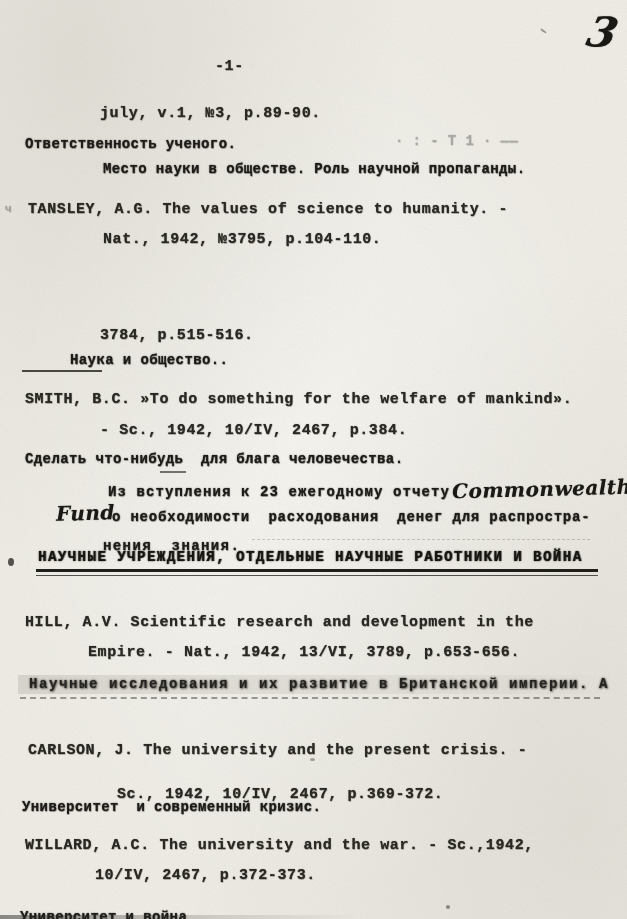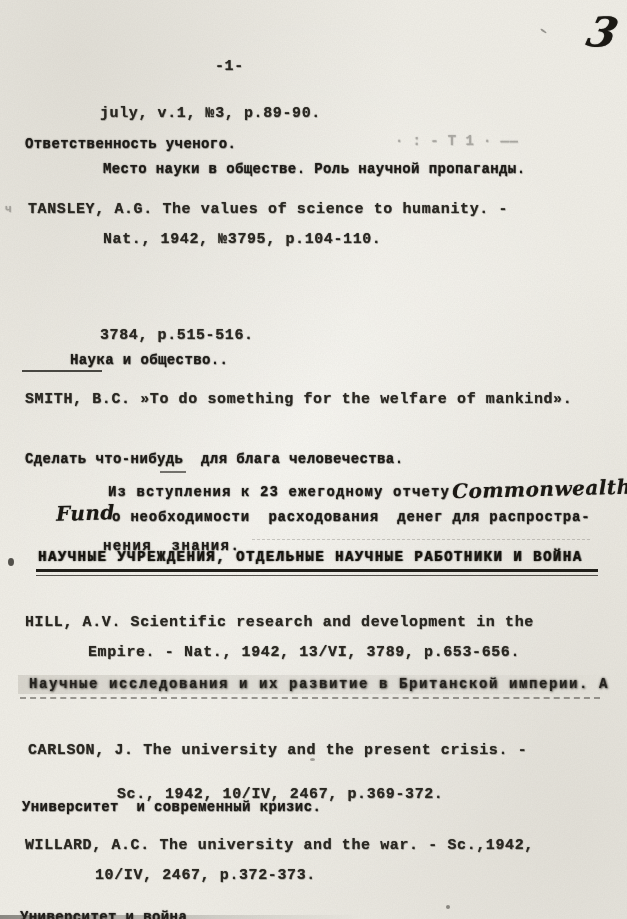--- a/index.html
+++ b/index.html
@@ -67,20 +67,21 @@
   <div class="tw ru faint" style="left:5px;top:203px;font-size:11px;">ч</div>
 
   <div class="tw en" style="left:28px;top:201px;">TANSLEY, A.G. The values of science to humanity. -</div>
   <div class="tw en" style="left:103px;top:231px;">Nat., 1942, №3795, p.104-110.</div>
 
   <div class="tw en" style="left:100px;top:327px;">3784, p.515-516.</div>
   <div class="tw ru" style="left:22px;top:352px;padding-left:48px;">Наука и общество..</div>
   <div class="rule" style="left:22px;top:370px;width:80px;height:1.5px;opacity:.8;"></div>
 
   <div class="tw en" style="left:25px;top:391px;">SMITH, B.C. »To do something for the welfare of mankind».</div>
+  <div class="tw en" style="left:100px;top:422px;">- Sc., 1942, 10/IV, 2467, p.384.</div>
   <div class="tw ru" style="left:25px;top:451px;">Сделать что-нибудь  для блага человечества.</div>
   <div class="rule" style="left:160px;top:471px;width:26px;height:1.5px;opacity:.6;"></div>
 
   <div class="tw ru" style="left:108px;top:484px;letter-spacing:1.1px;">Из вступления к 23 ежегодному отчету</div>
   <div class="hw hw-word" style="left:452px;top:477px;">Commonwealth</div>
   <div class="hw hw-word" style="left:56px;top:501px;">Fund</div>
   <div class="tw ru" style="left:112px;top:509px;letter-spacing:.8px;">о необходимости  расходования  денег для распростра-</div>
   <div class="tw ru" style="left:103px;top:514px;letter-spacing:1.4px;margin-top:24px;">нения  знания.</div>
   <div class="dashes faint" style="left:252px;top:539px;width:338px;border-top-width:1.5px;"></div>
 

